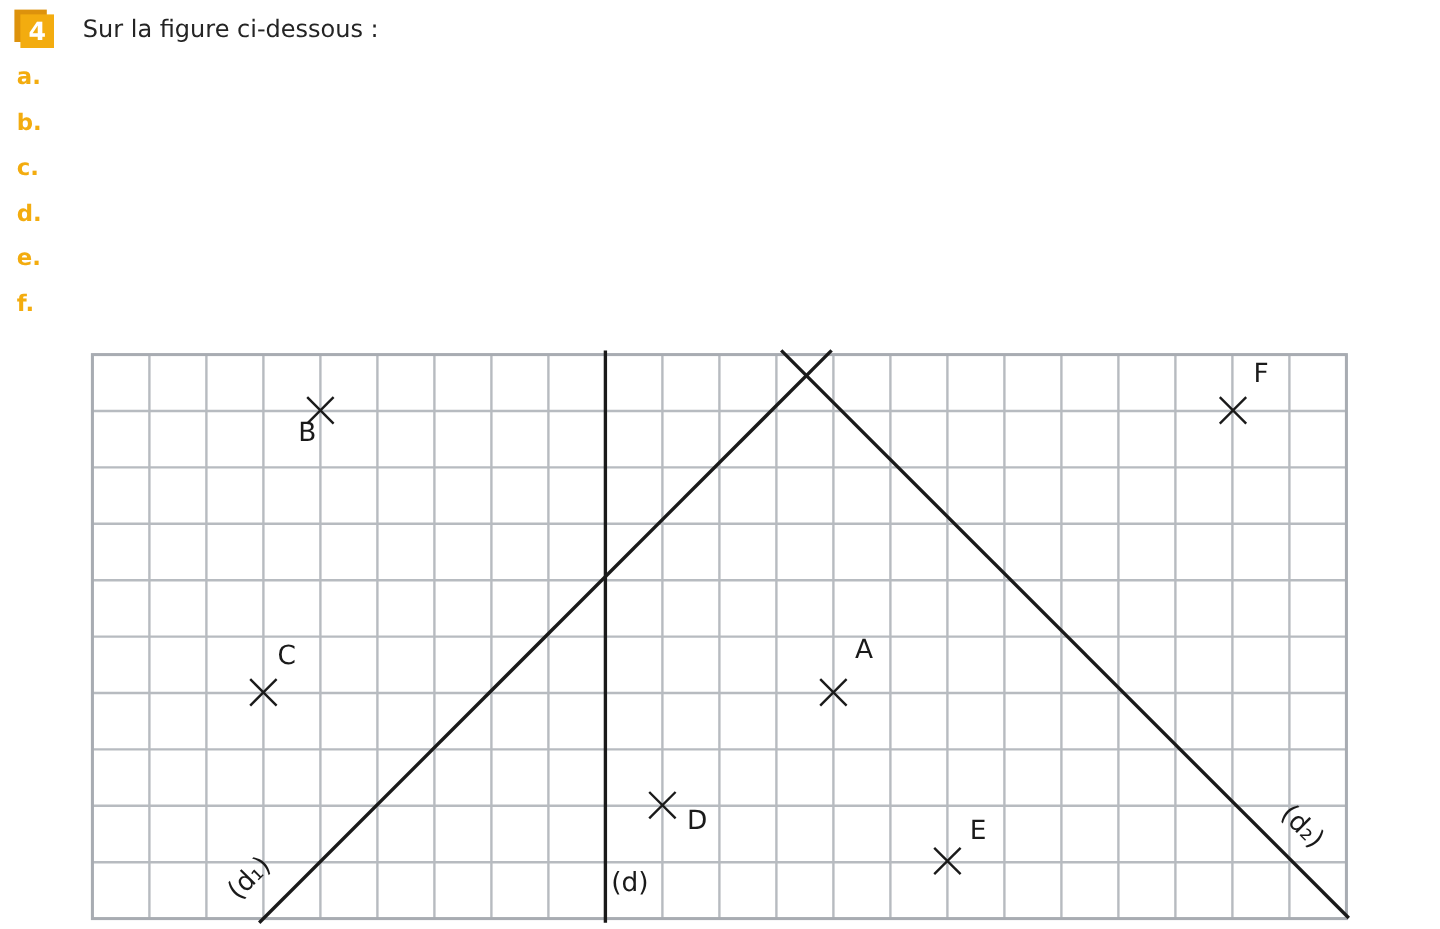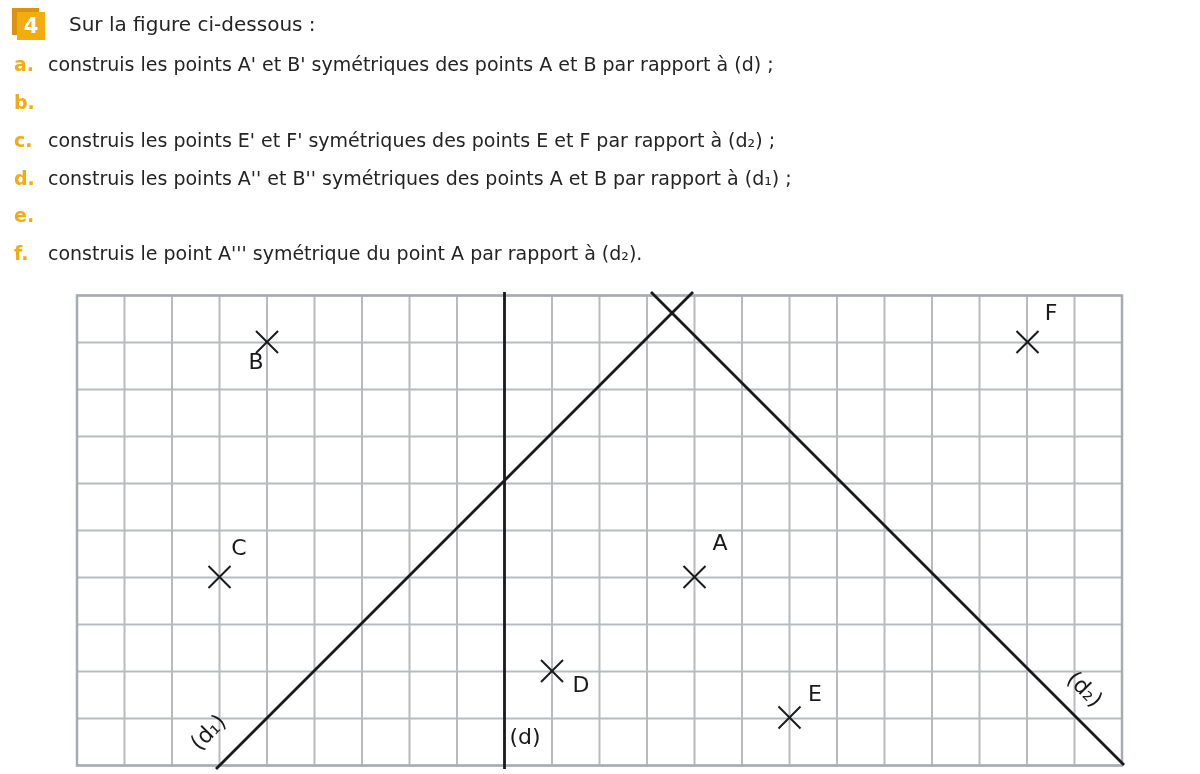--- a/index.html
+++ b/index.html
@@ -46,39 +46,35 @@
 <div class="page">
 
   <div class="badge">
     <span class="badge-back"></span>
     <span class="badge-front">4</span>
   </div>
   <span class="title">Sur la figure ci-dessous :</span>
 
   <div class="instr" style="top:52px">
     <span class="lbl">a.</span>
-    <span class="txt">construis les points A' et B' symétriques des points A et B par rapport à (d) ;</span>
   </div>
   <div class="instr" style="top:90px">
     <span class="lbl">b.</span>
   </div>
   <div class="instr" style="top:128px">
     <span class="lbl">c.</span>
-    <span class="txt">construis les points E' et F' symétriques des points E et F par rapport à (d₂) ;</span>
   </div>
   <div class="instr" style="top:166px">
     <span class="lbl">d.</span>
-    <span class="txt">construis les points A'' et B'' symétriques des points A et B par rapport à (d₁) ;</span>
   </div>
   <div class="instr" style="top:203px">
     <span class="lbl">e.</span>
   </div>
   <div class="instr" style="top:241px">
     <span class="lbl">f.</span>
-    <span class="txt">construis le point A''' symétrique du point A par rapport à (d₂).</span>
   </div>
 
   <svg id="fig-svg" width="1200" height="774" viewBox="0 0 1200 774">
       <g stroke="#b7bbc0" stroke-width="2">
         <line x1="77" y1="295.5" x2="77" y2="765.5"></line>
         <line x1="124.5" y1="295.5" x2="124.5" y2="765.5"></line>
         <line x1="172" y1="295.5" x2="172" y2="765.5"></line>
         <line x1="219.5" y1="295.5" x2="219.5" y2="765.5"></line>
         <line x1="267" y1="295.5" x2="267" y2="765.5"></line>
         <line x1="314.5" y1="295.5" x2="314.5" y2="765.5"></line>

